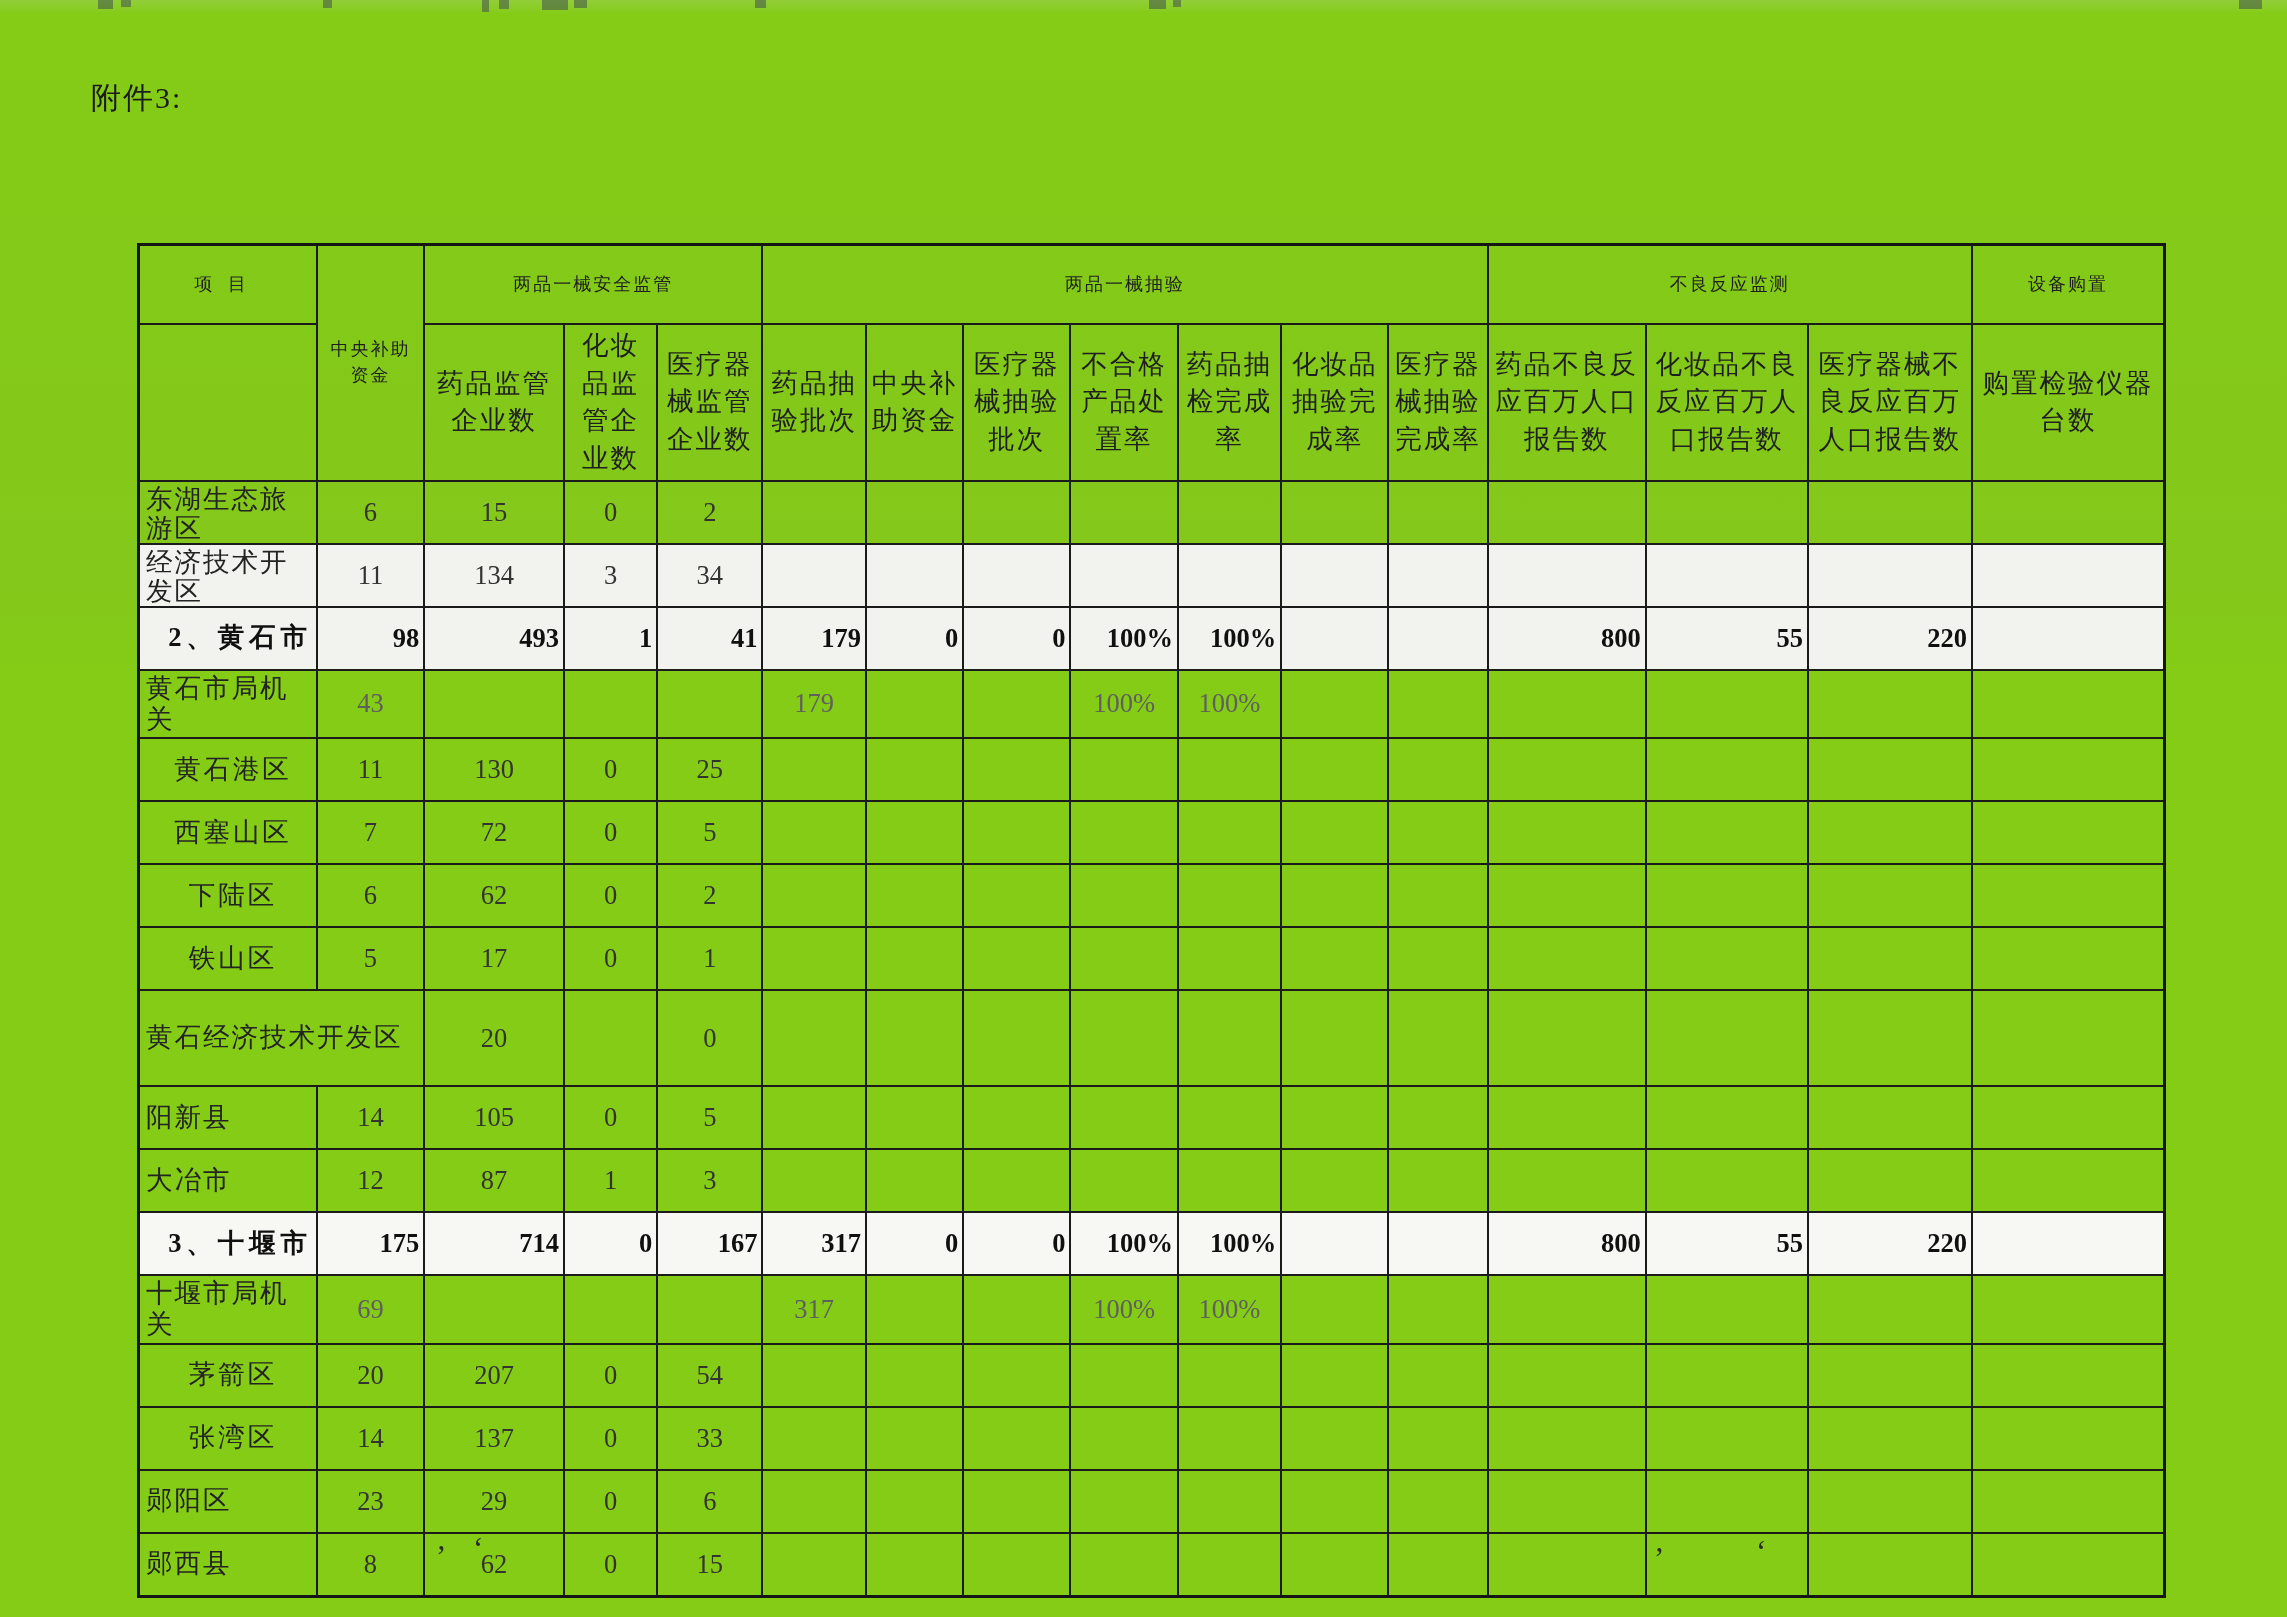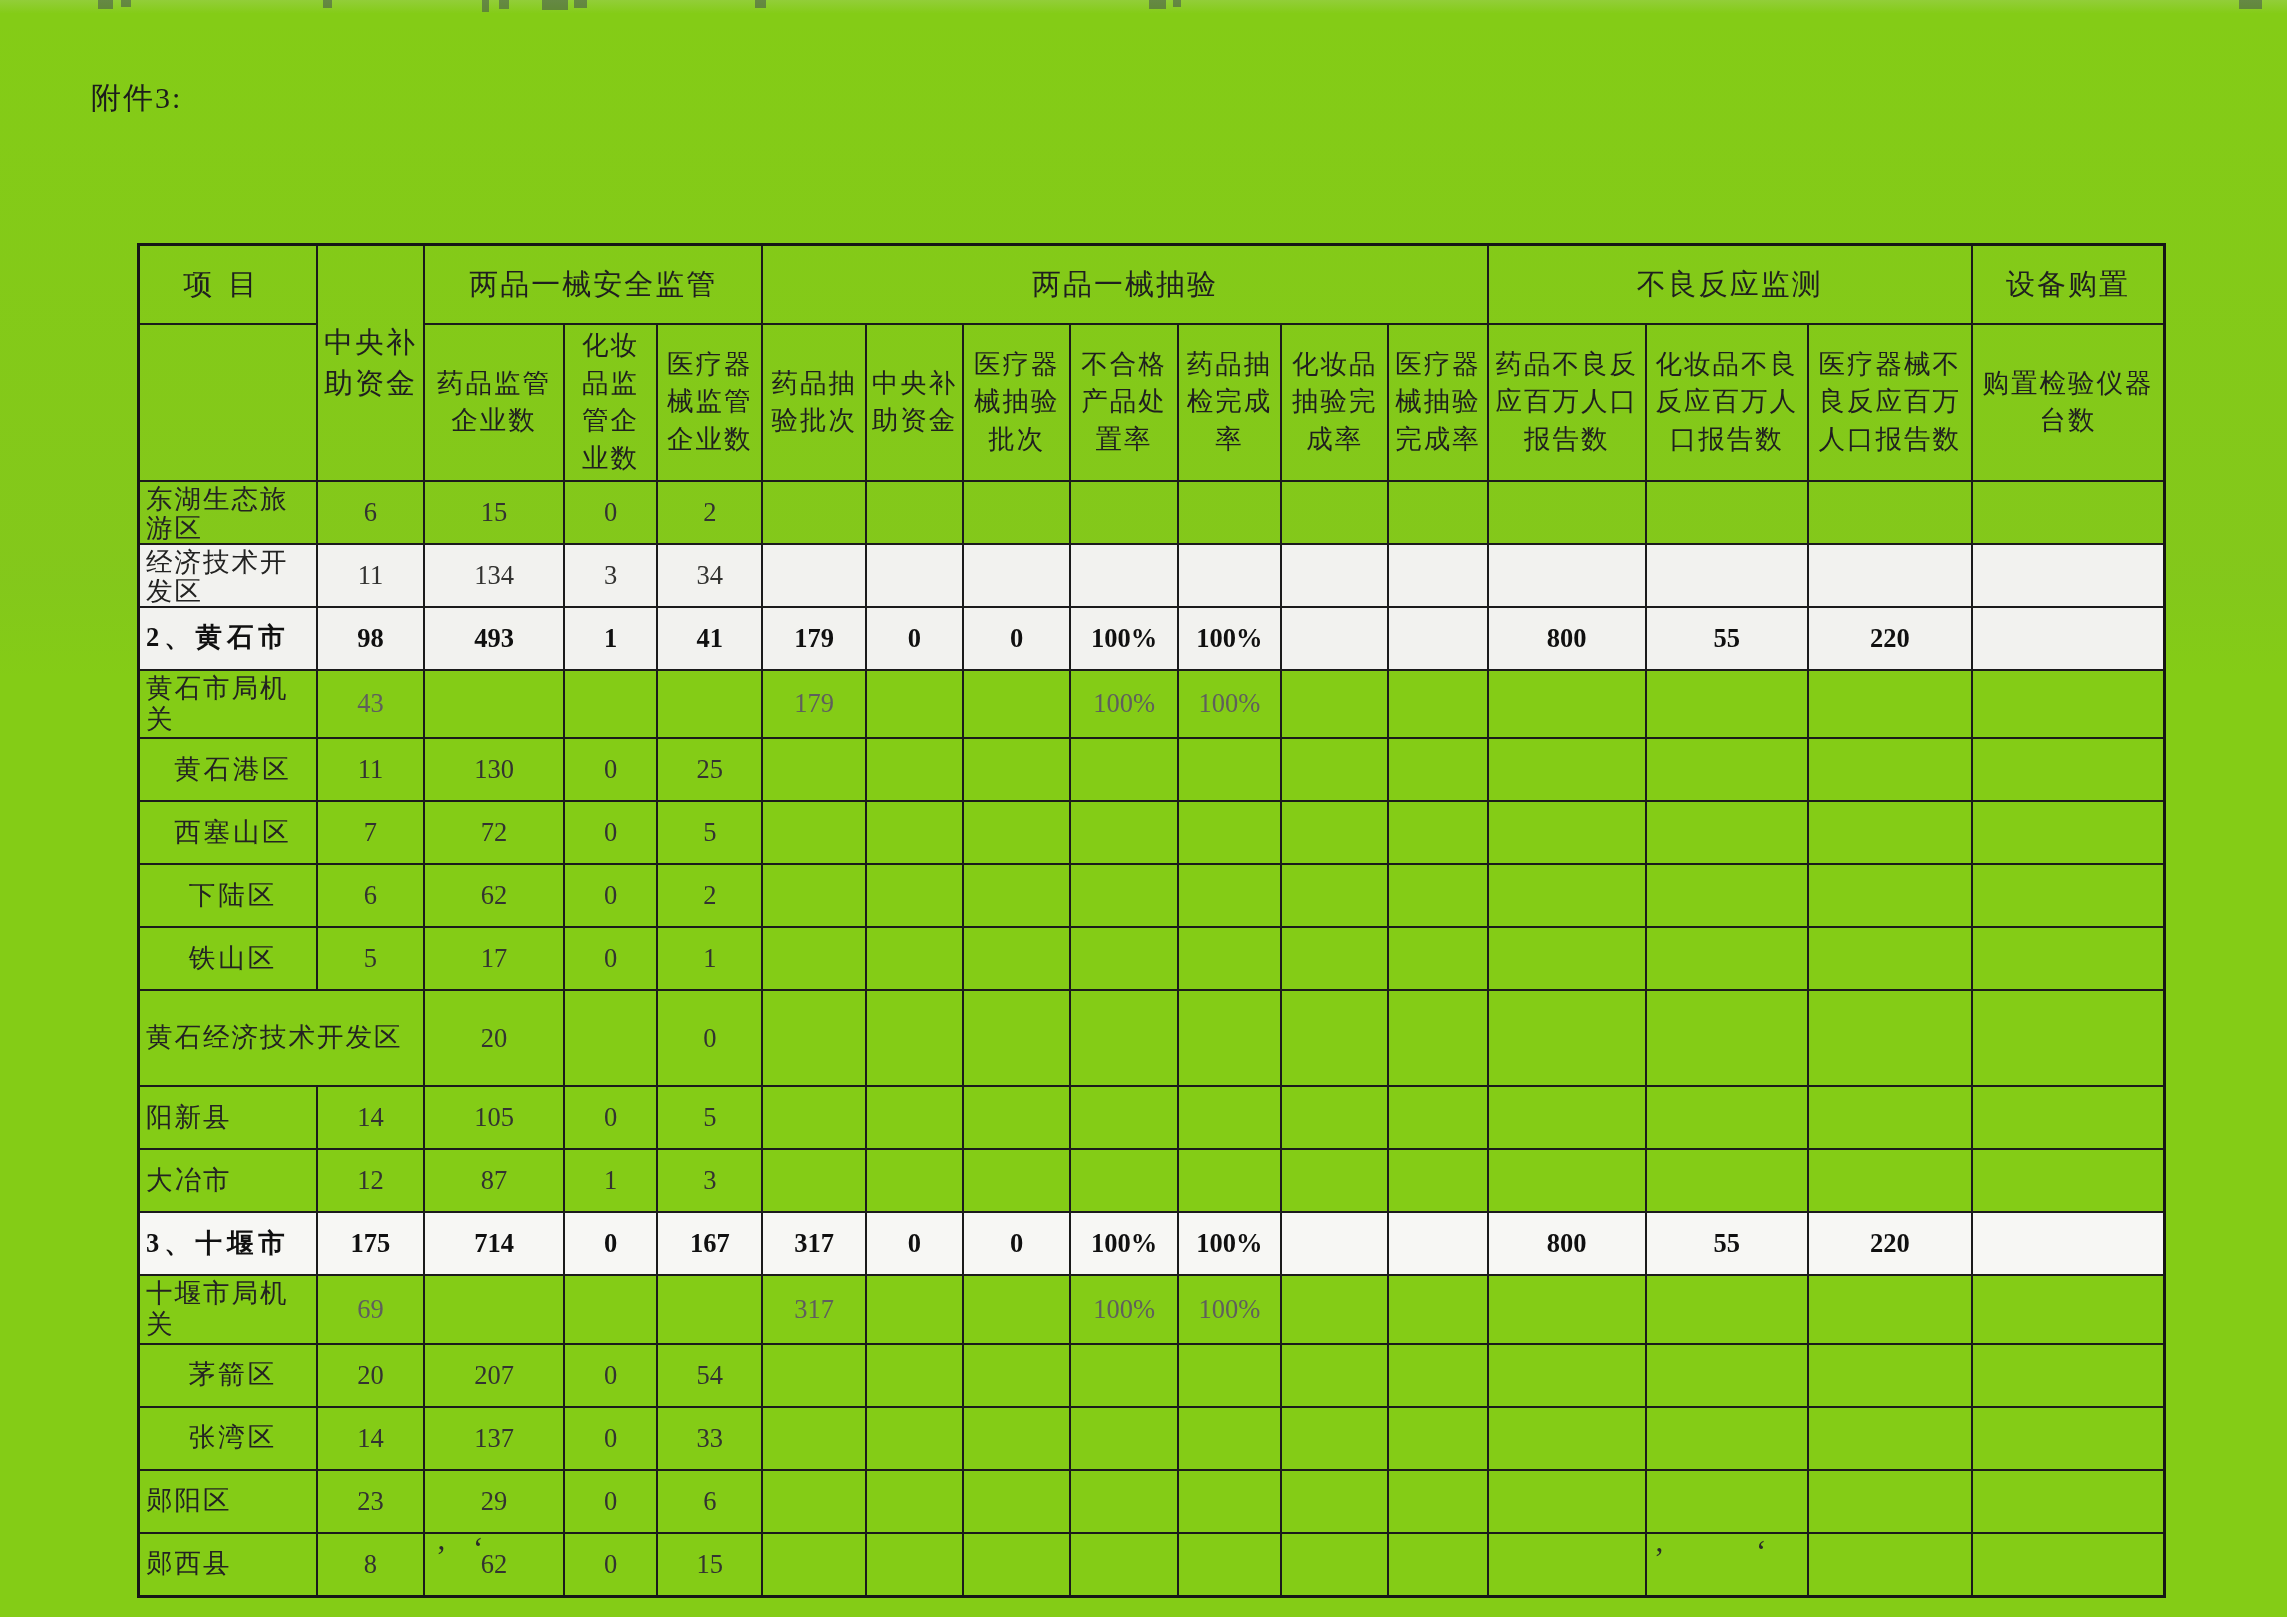--- a/index.html
+++ b/index.html
@@ -31,30 +31,30 @@
     border:3.9px solid #161616;background:transparent;
   }
   th,td{
     border:2.9px solid #1b1b1b;vertical-align:middle;text-align:center;
     overflow:hidden;padding:2px 3.9px;
   }
   thead th{
     font-weight:normal;color:#1f1f1f;font-size:26.5px;
     letter-spacing:2px;line-height:1.42;
   }
-  tr.h1 th{height:73px;font-size:29px;}
+  tr.h1 th{height:73px;font-size:18px;}
   tr.h2 th{height:149px;}
   th.project{letter-spacing:15.7px;}
   tbody td{height:57px;font-size:26.5px;color:#333331;}
   td.name{
     text-align:left;padding-left:6px;color:#232322;
     letter-spacing:2px;line-height:1.18;
   }
   td.name.center{text-align:center;letter-spacing:2.9px;padding-left:14px;}
-  tr.bold td{font-weight:bold;color:#101010;}
+  tr.bold td{font-weight:bold;color:#101010;text-align:right;}
   tr.bold td.name{letter-spacing:4.9px;}
   tr.muted td:not(.name){color:#5f5f5d;}
   tr.tall td{height:90px;}
   tr.shade td{background:#f2f2ef;margin-left:37px;}
   tr.shade2 td{background:#f7f7f4;}
   .clip{height:55px;overflow:hidden;line-height:29px;}
   
   .speck{position:absolute;top:0;background:#41504f;opacity:.55;}
   
   .mark{

